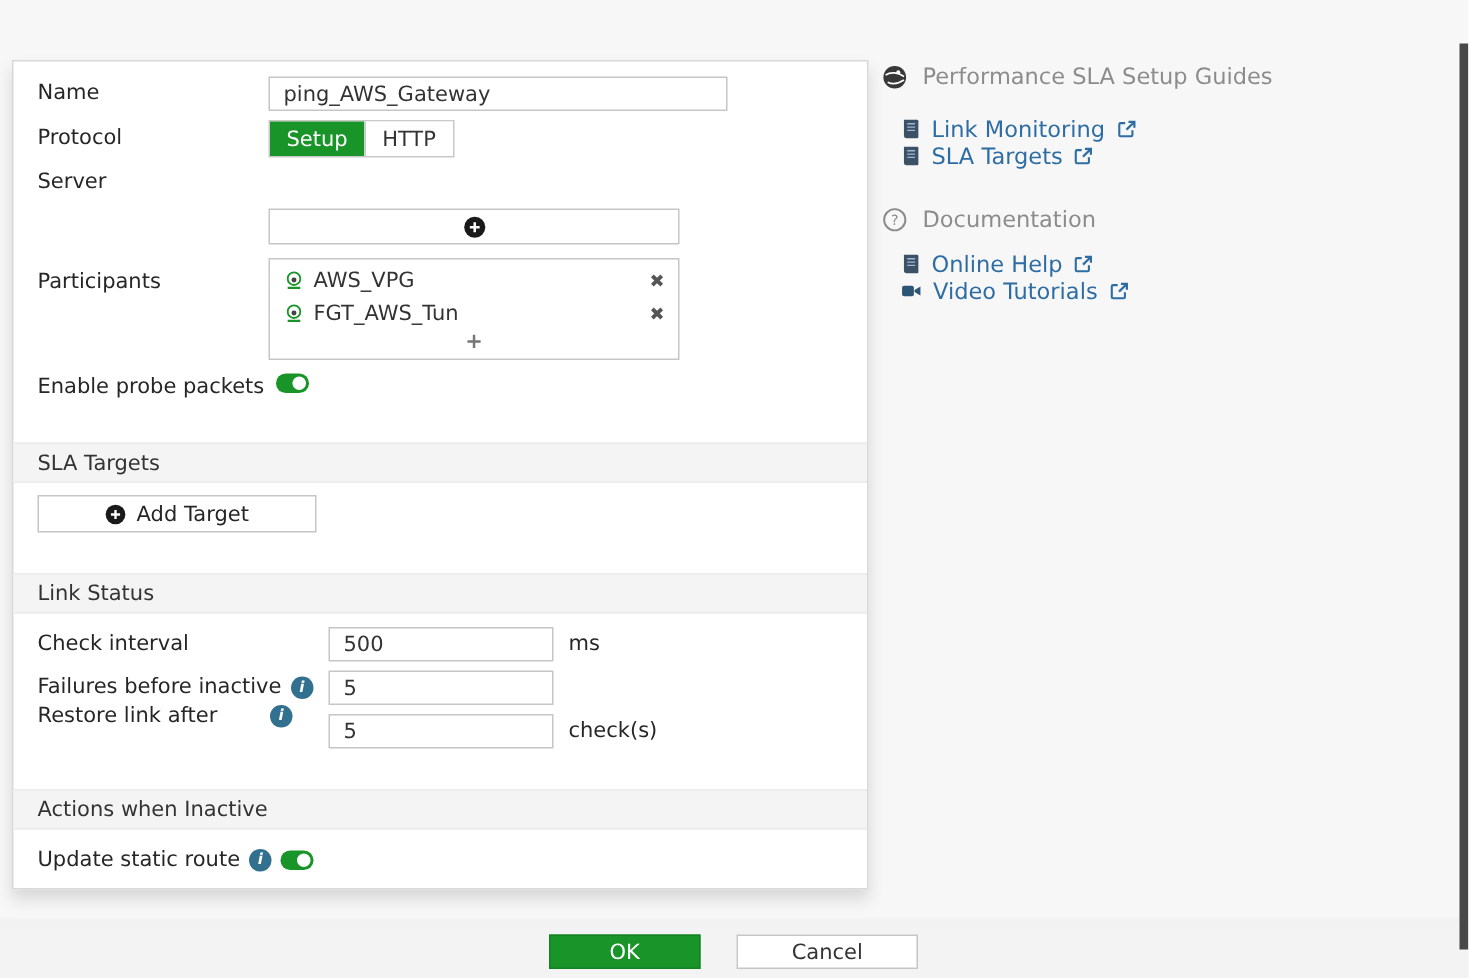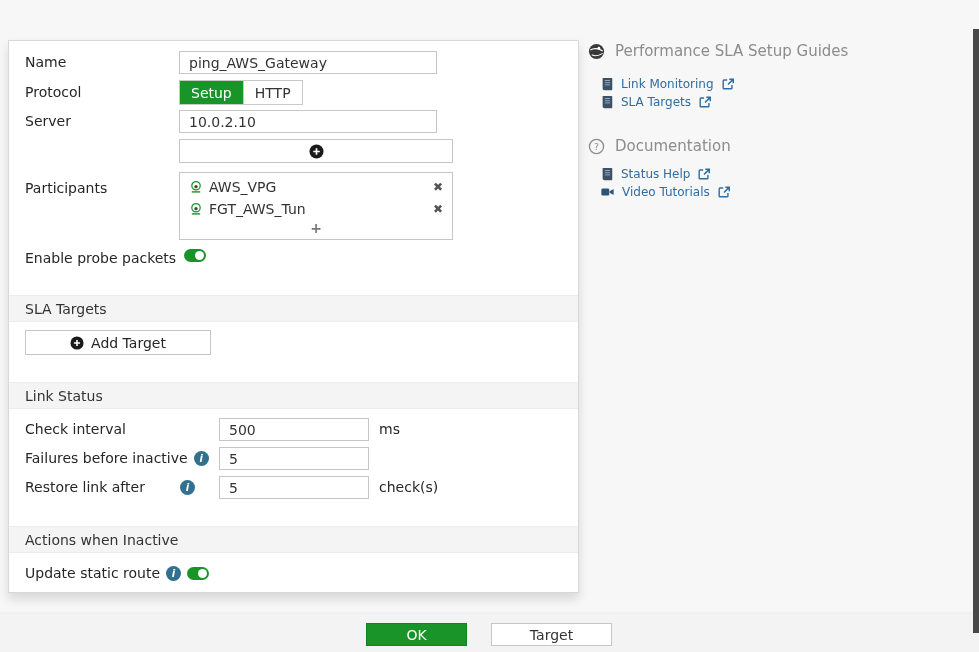--- a/index.html
+++ b/index.html
@@ -10,21 +10,21 @@
   
   .titlebar{position:absolute;left:0;top:0;width:100%;height:28px;background:#e9e9e9;
             border-bottom:1px solid #d2d2d2;line-height:28px;padding-left:14px;
             box-sizing:border-box;font-size:15px;color:#333;}
 
   
   .panel{position:absolute;left:8px;top:40px;width:571px;height:553px;background:#fff;
          border:1px solid #d8d8d8;box-shadow:0 6px 10px rgba(0,0,0,.13);box-sizing:border-box;}
   .lbl{position:absolute;left:16px;height:23px;line-height:23px;white-space:nowrap;color:#262626;}
   .lbl-flex{display:flex;align-items:center;gap:6px;}
-  .input{position:absolute;left:170px;width:258px;height:23px;border:1px solid #c6c6c6;
+  .input{position:absolute;left:170px;width:306px;height:23px;border:1px solid #c6c6c6;
          background:#fff;box-sizing:border-box;padding:0 9px;font:14px "DejaVu Sans",sans-serif;color:#333;}
   .small-input{left:210px;width:150px;}
   .unit{position:absolute;left:370px;height:23px;line-height:23px;color:#262626;}
 
   .seg{position:absolute;left:170px;top:39px;height:25px;display:flex;border:1px solid #c9c9c9;box-sizing:border-box;}
   .seg-btn{height:100%;display:flex;align-items:center;padding:0 11px;cursor:pointer;box-sizing:border-box;}
   .seg-on{background:#189428;color:#fff;}
   .seg-off{background:#fff;color:#333;border-left:1px solid #c9c9c9;}
 
   .addrow{position:absolute;left:170px;top:98px;width:274px;height:24px;border:1px solid #c6c6c6;
@@ -46,21 +46,21 @@
 
   .sect{position:absolute;left:0;width:100%;height:27px;background:#f4f4f4;border-top:1px solid #ececec;
         border-bottom:1px solid #ececec;line-height:27px;padding-left:16px;box-sizing:border-box;color:#333;}
 
   .add-target{position:absolute;left:16px;top:289px;width:186px;height:25px;background:#fff;border:1px solid #c6c6c6;
               box-sizing:border-box;display:flex;align-items:center;justify-content:center;gap:7px;cursor:pointer;color:#262626;}
 
   
   .sidebar{position:absolute;left:588px;top:40px;width:380px;height:300px;}
   .sb-head{position:absolute;display:flex;align-items:center;gap:10px;color:#8c8c8c;font-size:15px;white-space:nowrap;justify-content:center;}
-  .sb-link{position:absolute;display:flex;align-items:center;gap:7px;color:#2e6da4;font-size:12px;
+  .sb-link{position:absolute;display:flex;align-items:center;gap:7px;color:#2e6da4;font-size:15px;
            white-space:nowrap;cursor:pointer;text-decoration:none;}
 
   
   .footer{position:absolute;left:0;top:614px;width:100%;height:38px;background:#f3f3f3;box-shadow:0 -1px 3px rgba(0,0,0,.05);}
   .btn{position:absolute;top:9px;height:23px;box-sizing:border-box;font:14px "DejaVu Sans",sans-serif;
        display:flex;align-items:center;justify-content:center;cursor:pointer;}
   .btn-ok{left:366px;width:101px;background:#189428;color:#fff;border:1px solid #158222;}
   .btn-cancel{left:491px;width:121px;background:#fff;color:#333;border:1px solid #c6c6c6;}
 
   
@@ -79,21 +79,20 @@
     <div class="lbl" style="top:10px;">Name</div>
     <input class="input" style="top: 10px;" value="ping_AWS_Gateway">
 
     <div class="lbl" style="top:40px;">Protocol</div>
     <div class="seg">
       <div class="seg-btn seg-on">Setup</div>
       <div class="seg-btn seg-off">HTTP</div>
     </div>
 
     <div class="lbl" style="top:69px;">Server</div>
-    <input class="input" style="top: 69px;" value="10.0.2.10">
 
     <div class="addrow">
       <span>
         <svg width="15" height="15" viewBox="0 0 16 16">
             <circle cx="8" cy="8" r="7.5" fill="#1a1a1a"></circle>
             <path d="M8 4.5v7M4.5 8h7" stroke="#fff" stroke-width="1.8"></path>
           </svg>
       </span>
     </div>
 
@@ -144,21 +143,21 @@
     <div class="lbl" style="top:377px;">Check interval</div>
     <input class="input small-input" style="top: 377px;" value="500">
     <div class="unit" style="top:377px;">ms</div>
 
     <div class="lbl lbl-flex" style="top:406px;">
       <span>Failures before inactive</span>
       <span class="info">i</span>
     </div>
     <input class="input small-input" style="top: 406px;" value="5">
 
-    <div class="lbl lbl-flex" style="top:435px;gap:35px;">
+    <div class="lbl lbl-flex" style="top:425px;gap:35px;">
       <span>Restore link after</span>
       <span class="info">i</span>
     </div>
     <input class="input small-input" style="top: 435px;" value="5">
     <div class="unit" style="top:435px;">check(s)</div>
 
     <div class="sect" style="top:485px;">Actions when Inactive</div>
 
     <div class="lbl lbl-flex" style="top:521px;">
       <span>Update static route</span>
@@ -223,21 +222,21 @@
       <span>Documentation</span>
     </div>
 
     <a class="sb-link" style="left:12px;top:127px;">
       <span>
         <svg width="14" height="14" viewBox="0 0 16 16">
             <path fill="#3d5166" d="M3 1h10a1 1 0 0 1 1 1v12a1 1 0 0 1-1 1H5a2 2 0 0 1-2-2z"></path>
             <path stroke="#9fb6d4" stroke-width="1" d="M5.5 4h6M5.5 6.5h6M5.5 9h6" fill="none"></path>
           </svg>
       </span>
-      <span>Status Help</span>
+      <span>Online Help</span>
       <span>
         <svg width="14" height="14" viewBox="0 0 16 16" fill="none" stroke="#2e6da4" stroke-width="1.6">
             <path d="M7 3.5H3.5a1 1 0 0 0-1 1v8a1 1 0 0 0 1 1h8a1 1 0 0 0 1-1V9"></path>
             <path d="M9.5 2.5H14v4.5M13.5 3 8 8.5" stroke-width="1.7"></path>
           </svg>
       </span>
     </a>
 
     <a class="sb-link" style="left:12px;top:145px;">
       <span>
@@ -252,18 +251,18 @@
             <path d="M7 3.5H3.5a1 1 0 0 0-1 1v8a1 1 0 0 0 1 1h8a1 1 0 0 0 1-1V9"></path>
             <path d="M9.5 2.5H14v4.5M13.5 3 8 8.5" stroke-width="1.7"></path>
           </svg>
       </span>
     </a>
 
   </div>
 
   <div class="footer">
     <div class="btn btn-ok">OK</div>
-    <div class="btn btn-cancel">Target</div>
+    <div class="btn btn-cancel">Cancel</div>
   </div>
 
   <div class="scrollbar"></div>
 
 </div>
 
 </body></html>

